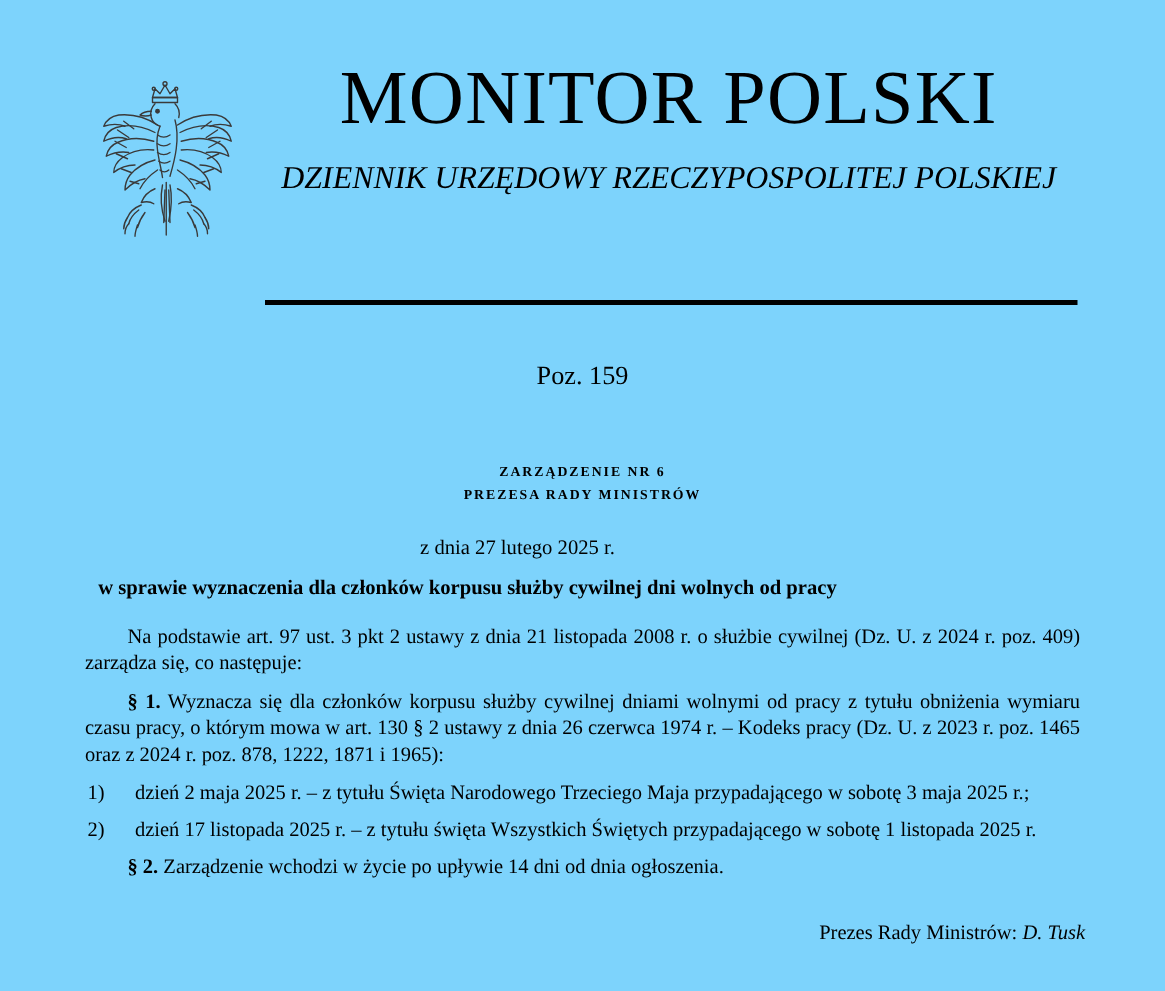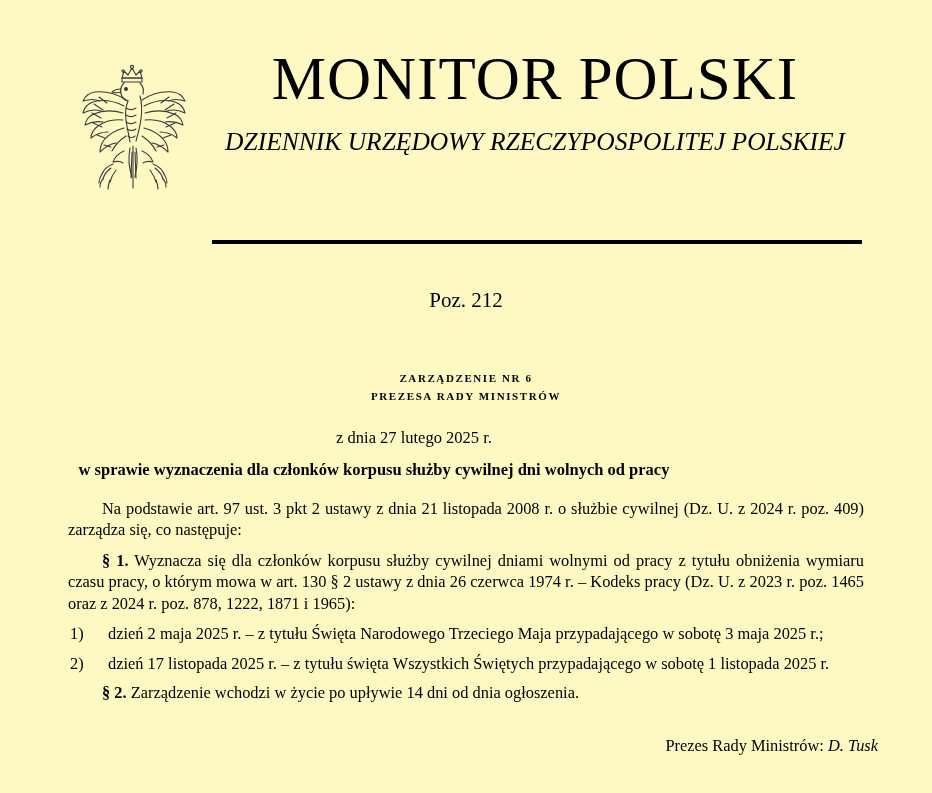--- a/index.html
+++ b/index.html
@@ -12,21 +12,21 @@
     height: 793px;
     font-family: "Liberation Serif", "DejaVu Serif", serif;
     color: #000000;
     overflow: hidden;
     position: relative;
   }
   .page {
     width: 932px;
     height: 793px;
     position: relative;
-    background: #fef9c3;
+    background: #7dd3fc;
   }
 
   
   .masthead {
     position: absolute;
     left: 0;
     top: 48px;
     width: 932px;
     height: 160px;
   }
@@ -159,21 +159,21 @@
     top: 0;
     width: 26px;
     text-align: left;
   }
 
   .para-final { margin-top: 13px; }
 
   
   .signature {
     position: absolute;
-    left: 82px;
+    left: 72px;
     top: 736px;
     width: 796px;
     text-align: right;
     font-size: 16.4px;
   }
   .signature .name {
     font-style: italic;
   }
 </style>
 </head>
@@ -235,21 +235,21 @@
     </div>
 
     <div class="masthead-text">
       <div class="main-title">MONITOR POLSKI</div>
       <div class="sub-title">DZIENNIK URZĘDOWY RZECZYPOSPOLITEJ POLSKIEJ</div>
     </div>
 
     <div class="masthead-rule"></div>
   </div>
 
-  <div class="poz-line">Poz. 212</div>
+  <div class="poz-line">Poz. 159</div>
 
   <div class="act-head">
     <div class="line1">ZARZĄDZENIE NR 6</div>
     <div class="line2">PREZESA RADY MINISTRÓW</div>
   </div>
   <div class="act-date">z dnia 27 lutego 2025 r.</div>
   <div class="act-subject">w sprawie wyznaczenia dla członków korpusu służby cywilnej dni wolnych od pracy</div>
 
   <div class="body-block">
 

